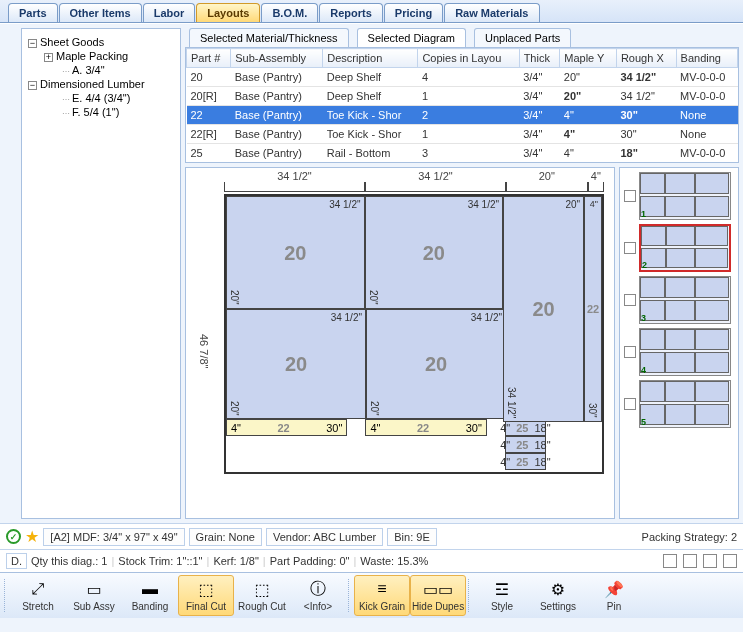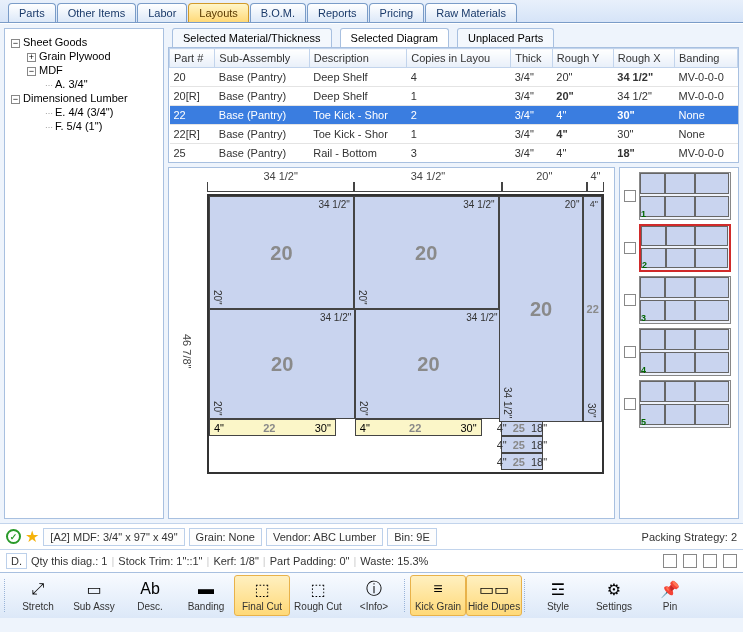--- a/index.html
+++ b/index.html
@@ -1,23 +1,23 @@
 <!DOCTYPE html>
 <html><head>
 <meta charset="utf-8">
 <style>
 * { box-sizing: border-box; margin: 0; padding: 0; font-family: Tahoma, Arial, sans-serif; font-size: 11px; }
 body { background: #eef4fc; width: 743px; height: 632px; overflow: hidden; user-select: none; }
 
 .tabs-row { display: flex; padding: 3px 8px 0; background: linear-gradient(#e8f0fb,#d6e4f8); border-bottom: 1px solid #7a9cc8; gap: 1px; }
-.tab { padding: 3px 10px; border: 1px solid #7a9cc8; border-bottom: none; border-radius: 4px 4px 0 0; background: linear-gradient(#fff,#dce8f8); color: #1a3a6a; font-weight: normal; cursor: pointer; }
+.tab { padding: 3px 10px; border: 1px solid #7a9cc8; border-bottom: none; border-radius: 4px 4px 0 0; background: linear-gradient(#fff,#dce8f8); color: #1a3a6a; font-weight: bold; cursor: pointer; }
 .tab.active { background: linear-gradient(#fff6c8,#ffd978); border-color: #d19a2a; color: #5a3a00; }
 
 .content { display: flex; height: 500px; border-top: 1px solid #fff; }
-.sidebar { width: 160px; padding: 6px 4px; background: #fff; border: 1px solid #a8c0e0; margin: 4px 2px 4px 4px; overflow: hidden; }
+.sidebar { width: 160px; padding: 6px 4px; background: #fff; border: 1px solid #a8c0e0; margin: 4px 2px 4px 21px; overflow: hidden; }
 .tree-node { padding: 1px 2px; white-space: nowrap; }
 .tree-toggle { display: inline-block; width: 9px; height: 9px; border: 1px solid #888; text-align: center; line-height: 7px; font-size: 9px; margin-right: 3px; cursor: pointer; }
 .tree-indent1 { padding-left: 18px; } .tree-indent2 { padding-left: 36px; }
 .tree-dots::before { content: "⋯"; color: #999; margin-right: 2px; font-size: 8px; }
 
 .main { flex: 1; display: flex; flex-direction: column; margin: 4px 4px 4px 2px; min-width: 0; }
 .subtabs { display: flex; gap: 8px; padding: 0 4px; }
 .subtab { padding: 3px 10px; border: 1px solid #a8c0e0; border-bottom: none; background: #f4f8fd; border-radius: 3px 3px 0 0; cursor: pointer; }
 .subtab.active { background: #fff; }
 
@@ -81,22 +81,21 @@
     <div class="tab active">Layouts</div>
     <div class="tab">B.O.M.</div>
     <div class="tab">Reports</div>
     <div class="tab">Pricing</div>
     <div class="tab">Raw Materials</div>
   </div>
 
 <div class="content">
   <div class="sidebar">
     <div class="tree-node"><span class="tree-toggle">−</span><span>Sheet Goods</span></div>
-    <div class="tree-node tree-indent1"><span class="tree-toggle">+</span><span>Grain Plywood</span></div>
-    <div class="tree-node tree-indent1"><span class="tree-toggle">−</span><span>MDF</span></div>
+    <div class="tree-node tree-indent1"><span class="tree-toggle">+</span><span>Maple Packing</span></div>
     <div class="tree-node tree-indent2 tree-dots"><span>A. 3/4"</span></div>
     <div class="tree-node"><span class="tree-toggle">−</span><span>Dimensioned Lumber</span></div>
     <div class="tree-node tree-indent2 tree-dots"><span>E. 4/4 (3/4")</span></div>
     <div class="tree-node tree-indent2 tree-dots"><span>F. 5/4 (1")</span></div>
   </div>
 
   <div class="main">
     <div class="subtabs" id="subtabs">
         <div class="subtab">Selected Material/Thickness</div>
         <div class="subtab active">Selected Diagram</div>
@@ -104,21 +103,21 @@
       </div>
     <div class="table-wrap">
       <table>
           <thead>
             <tr id="thead-row">
               <th>Part #</th>
               <th>Sub-Assembly</th>
               <th>Description</th>
               <th>Copies in Layou</th>
               <th>Thick</th>
-              <th>Rough Y</th>
+              <th>Maple Y</th>
               <th>Rough X</th>
               <th>Banding</th>
             </tr>
           </thead>
           <tbody id="tbody">
             <tr>
               <td>20</td>
               <td>Base (Pantry)</td>
               <td>Deep Shelf</td>
               <td>4</td>
@@ -361,24 +360,20 @@
     <div class="sep"></div>
     <div class="tbtn">
       <div class="ic">⤢</div>
       <span>Stretch</span>
     </div>
     <div class="tbtn">
       <div class="ic">▭</div>
       <span>Sub Assy</span>
     </div>
     <div class="tbtn">
-      <div class="ic">Ab</div>
-      <span>Desc.</span>
-    </div>
-    <div class="tbtn">
       <div class="ic">▬</div>
       <span>Banding</span>
     </div>
     <div class="tbtn on">
       <div class="ic">⬚</div>
       <span>Final Cut</span>
     </div>
     <div class="tbtn">
       <div class="ic">⬚</div>
       <span>Rough Cut</span>

